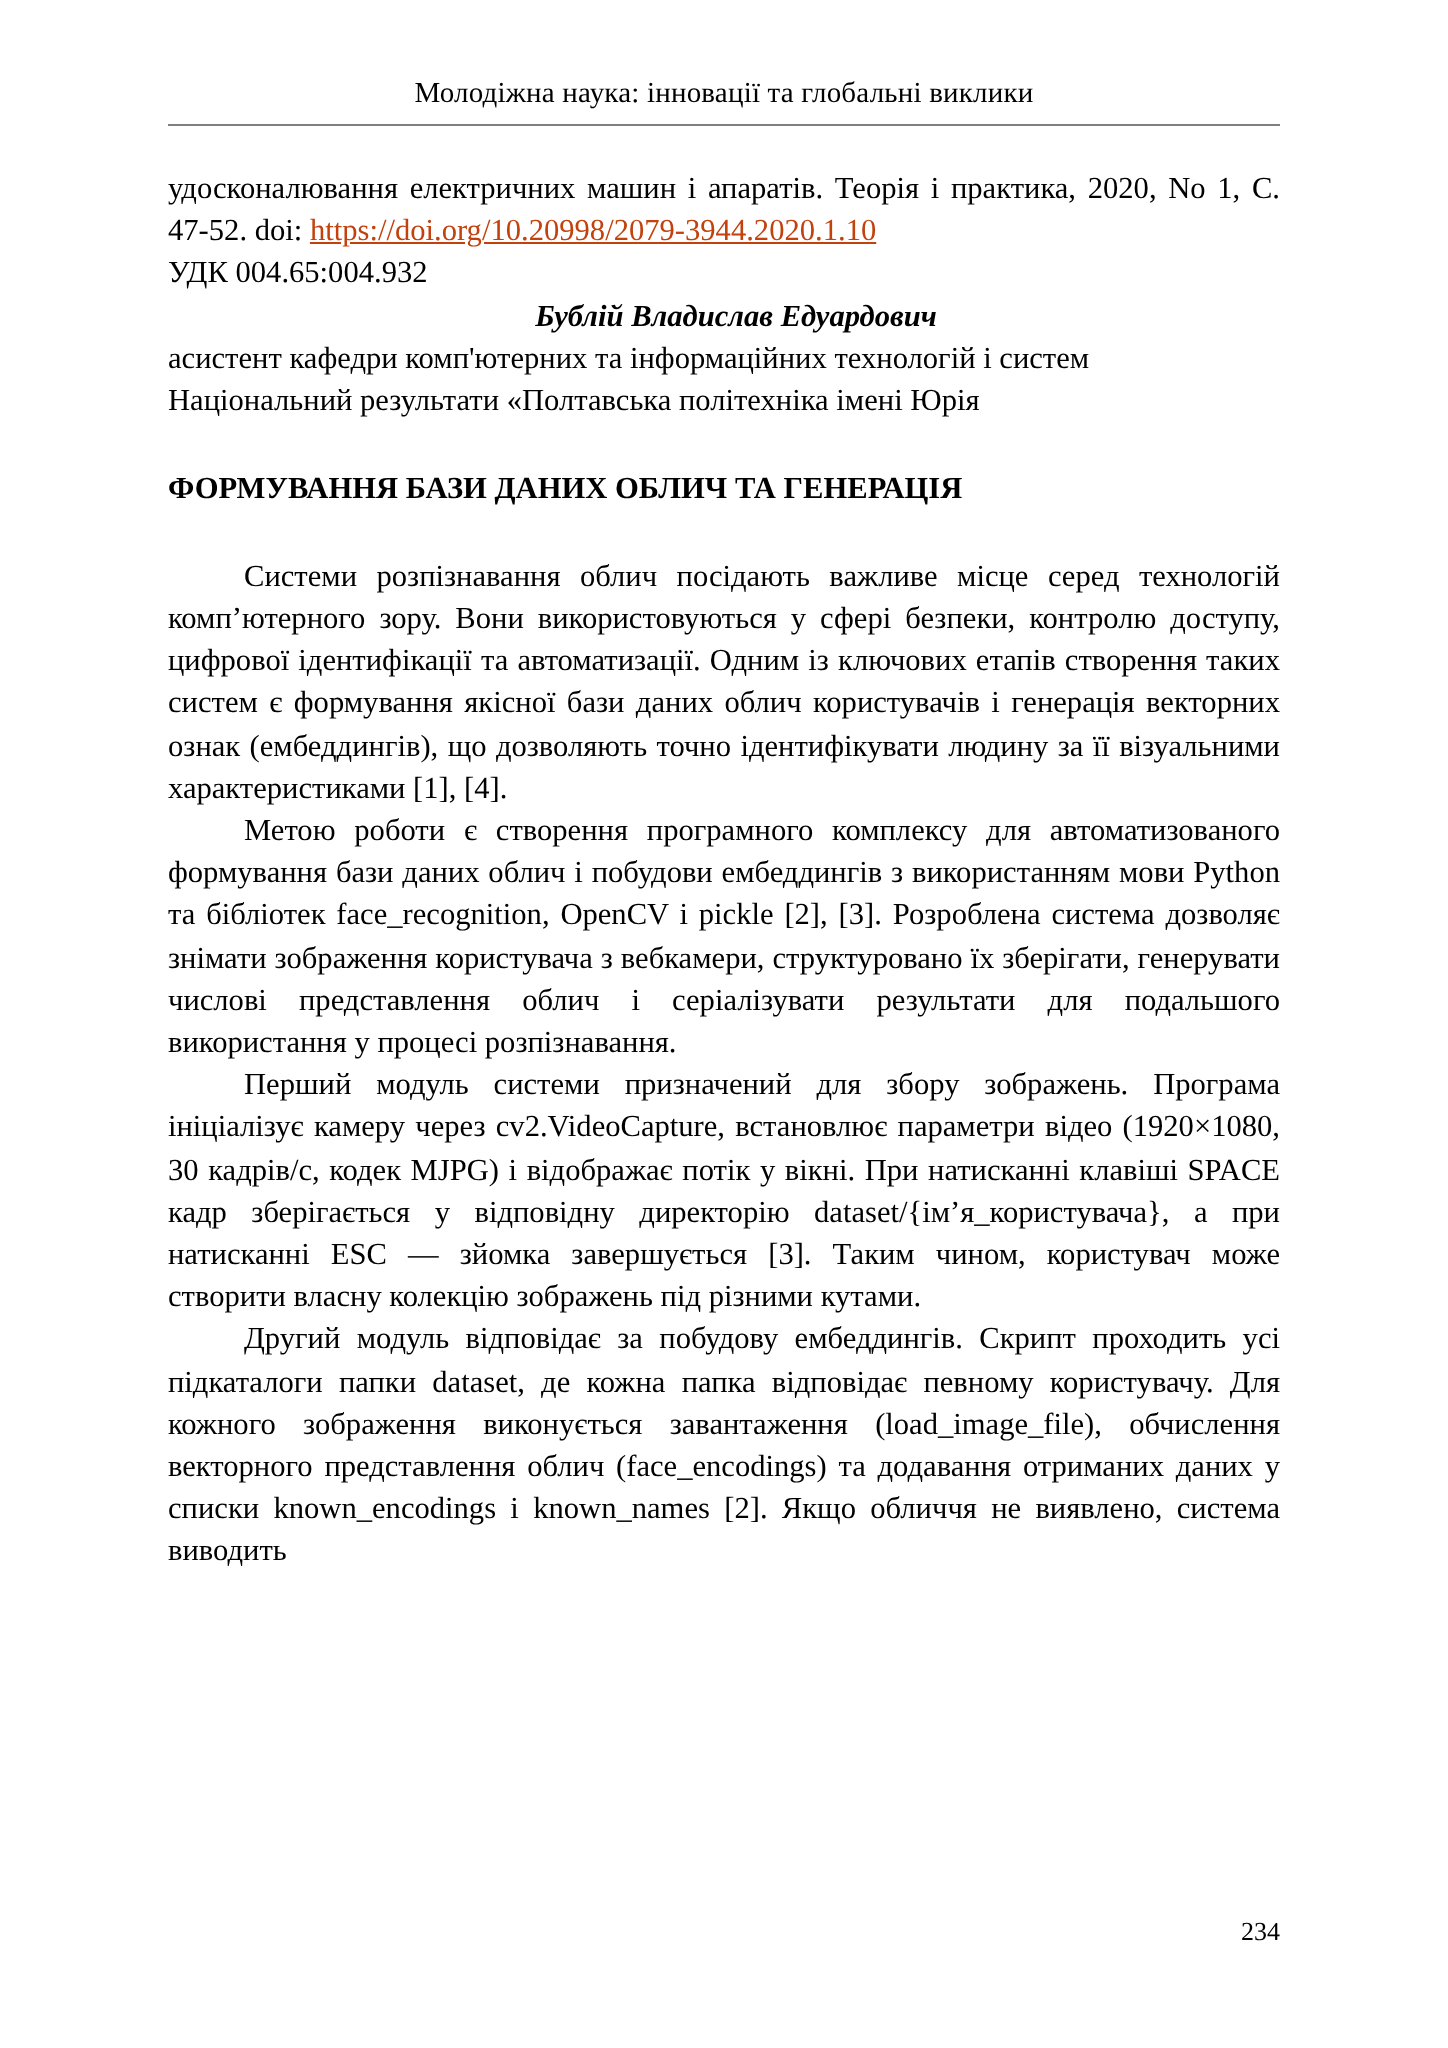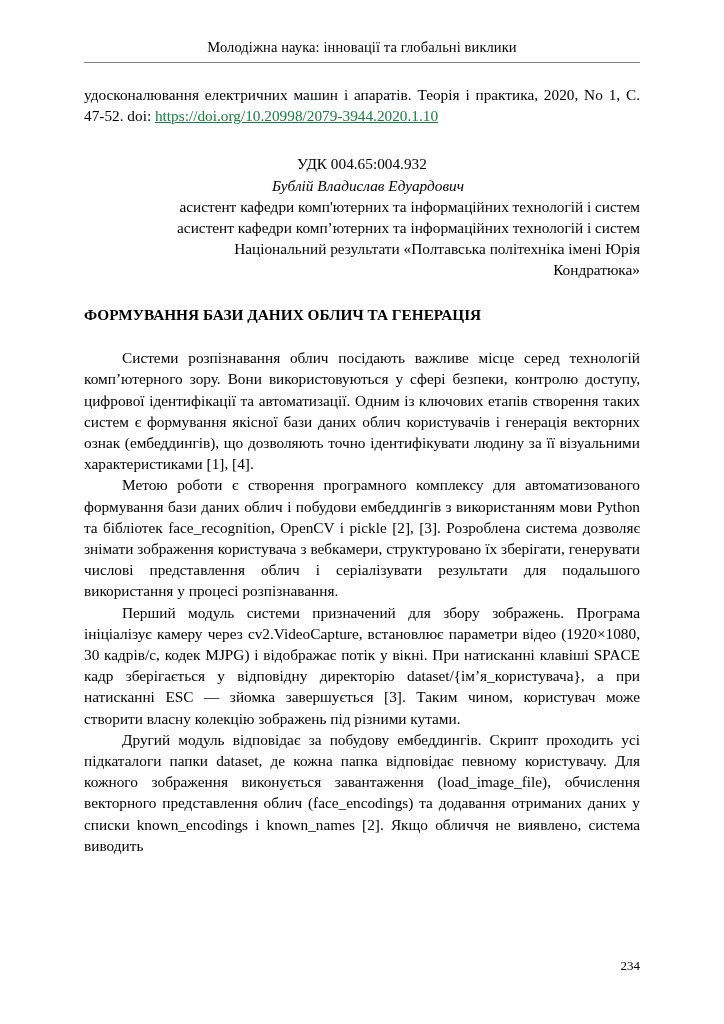--- a/index.html
+++ b/index.html
@@ -65,43 +65,42 @@
   }
   .ref-item {
     text-align: justify;
     text-indent: 34px;
   }
   .ref-item.last {
     text-indent: 34px;
   }
 
   a.doi-link {
-    color: #15803d;
+    color: #c2410c;
     text-decoration: underline;
   }
 
   .italic { font-style: italic; }
 
   .udk {
-    margin-top: 27px;
-    text-align: center;
+    text-align: left;
     text-indent: 0;
   }
 
   .byline {
     text-align: center;
     text-indent: 0;
   }
   .author-name {
-    font-weight: normal;
+    font-weight: bold;
     font-style: italic;
     margin-left: 12px;
   }
   .affil {
-    text-align: right;
+    text-align: left;
     text-indent: 0;
   }
 
   .article-title {
     margin-top: 23px;
     text-align: left;
     text-indent: 0;
     font-weight: bold;
     line-height: 21.5px;
   }
@@ -134,24 +133,22 @@
   <div class="content">
 
     <p class="ref-cont"><span>удосконалювання електричних машин і апаратів. Теорія і практика, 2020, No 1, С. 47-52. doi: </span><a class="doi-link" href="#">https://doi.org/10.20998/2079-3944.2020.1.10</a></p>
 
 
     <p class="udk">УДК 004.65:004.932</p>
 
     <p class="byline"><span class="author-name">Бублій Владислав Едуардович</span></p>
     <p class="affil">асистент кафедри комп'ютерних та інформаційних технологій і систем</p>
 
-    <p class="affil">асистент кафедри комп’ютерних та інформаційних технологій і систем</p>
 
     <p class="affil">Національний результати «Полтавська політехніка імені Юрія</p>
-    <p class="affil">Кондратюка»</p>
 
     <p class="article-title">ФОРМУВАННЯ БАЗИ ДАНИХ ОБЛИЧ ТА ГЕНЕРАЦІЯ</p>
 
     <p class="body-para body-first">Системи розпізнавання облич посідають важливе місце серед технологій комп’ютерного зору. Вони використовуються у сфері безпеки, контролю доступу, цифрової ідентифікації та автоматизації. Одним із ключових етапів створення таких систем є формування якісної бази даних облич користувачів і генерація векторних ознак (ембеддингів), що дозволяють точно ідентифікувати людину за її візуальними характеристиками [1], [4].</p>
     <p class="body-para">Метою роботи є створення програмного комплексу для автоматизованого формування бази даних облич і побудови ембеддингів з використанням мови Python та бібліотек face_recognition, OpenCV i pickle [2], [3]. Розроблена система дозволяє знімати зображення користувача з вебкамери, структуровано їх зберігати, генерувати числові представлення облич і серіалізувати результати для подальшого використання у процесі розпізнавання.</p>
     <p class="body-para">Перший модуль системи призначений для збору зображень. Програма ініціалізує камеру через cv2.VideoCapture, встановлює параметри відео (1920×1080, 30 кадрів/с, кодек MJPG) і відображає потік у вікні. При натисканні клавіші SPACE кадр зберігається у відповідну директорію dataset/{ім’я_користувача}, а при натисканні ESC — зйомка завершується [3]. Таким чином, користувач може створити власну колекцію зображень під різними кутами.</p>
     <p class="body-para">Другий модуль відповідає за побудову ембеддингів. Скрипт проходить усі підкаталоги папки dataset, де кожна папка відповідає певному користувачу. Для кожного зображення виконується завантаження (load_image_file), обчислення векторного представлення облич (face_encodings) та додавання отриманих даних у списки known_encodings i known_names [2]. Якщо обличчя не виявлено, система виводить</p>
 
   </div>
 

